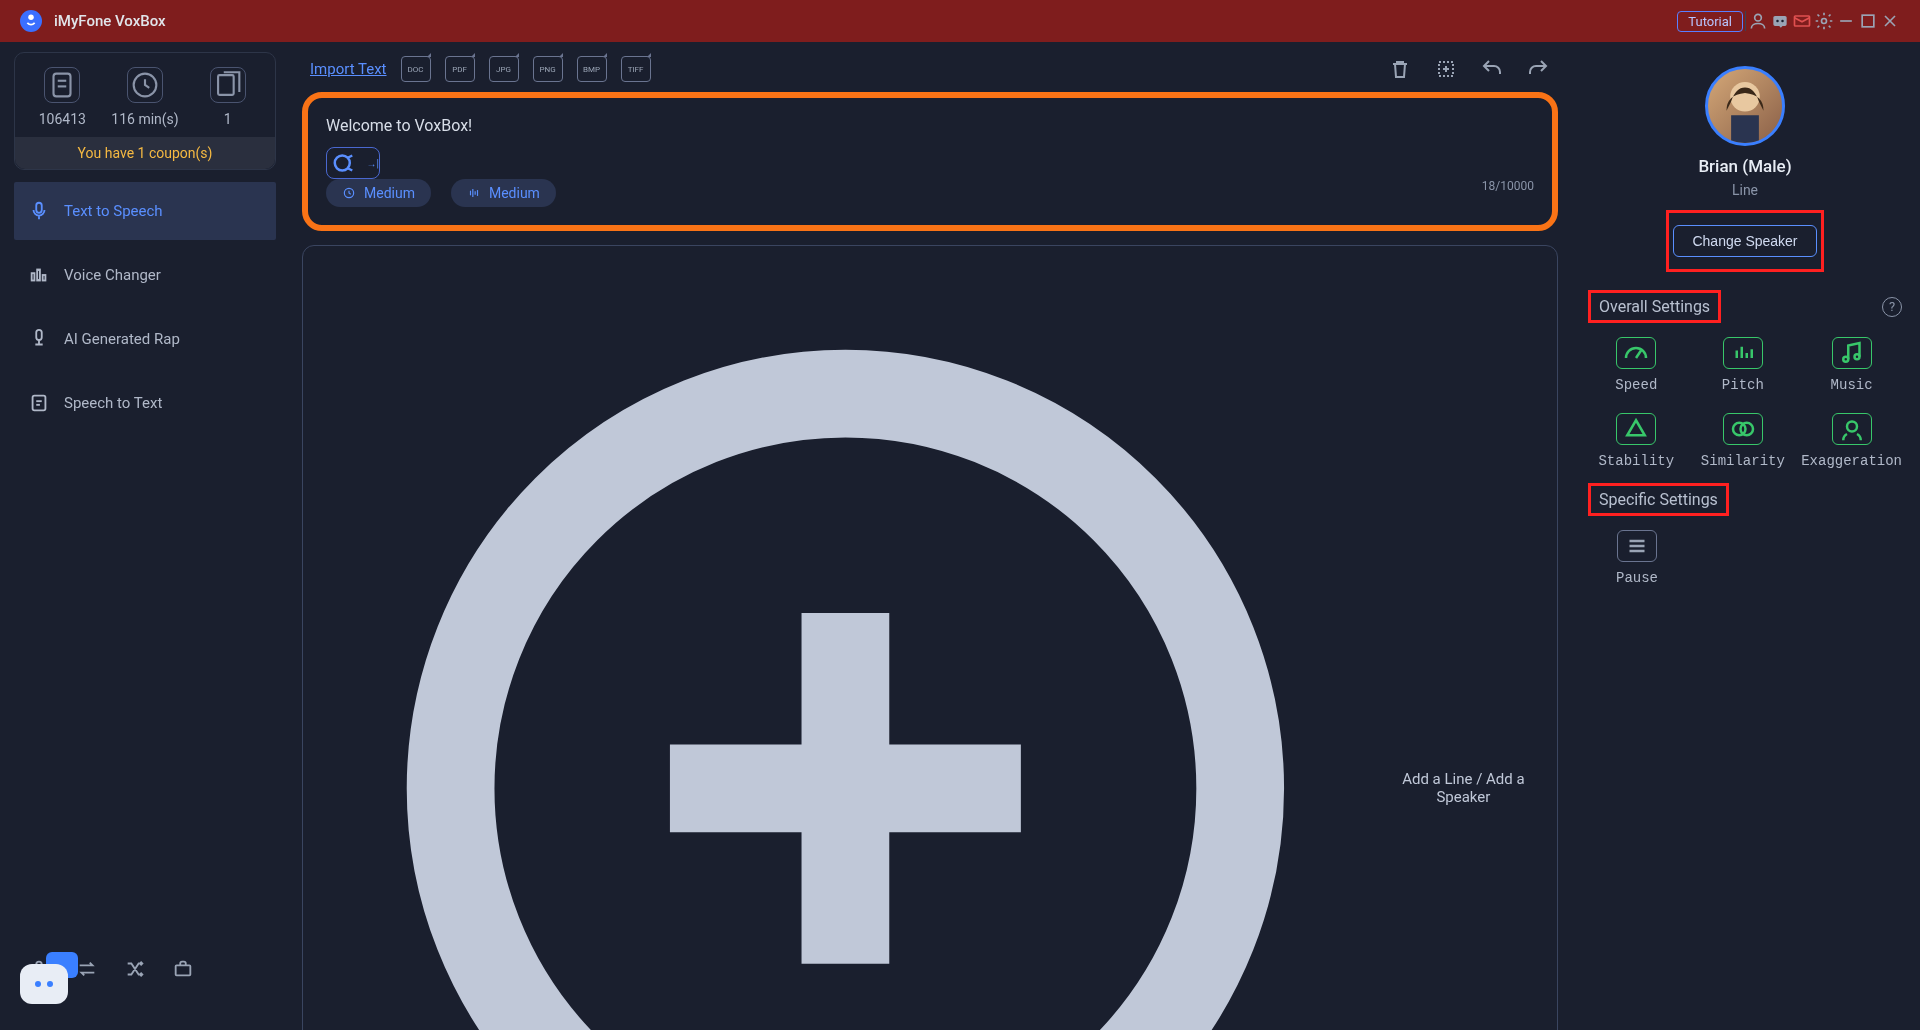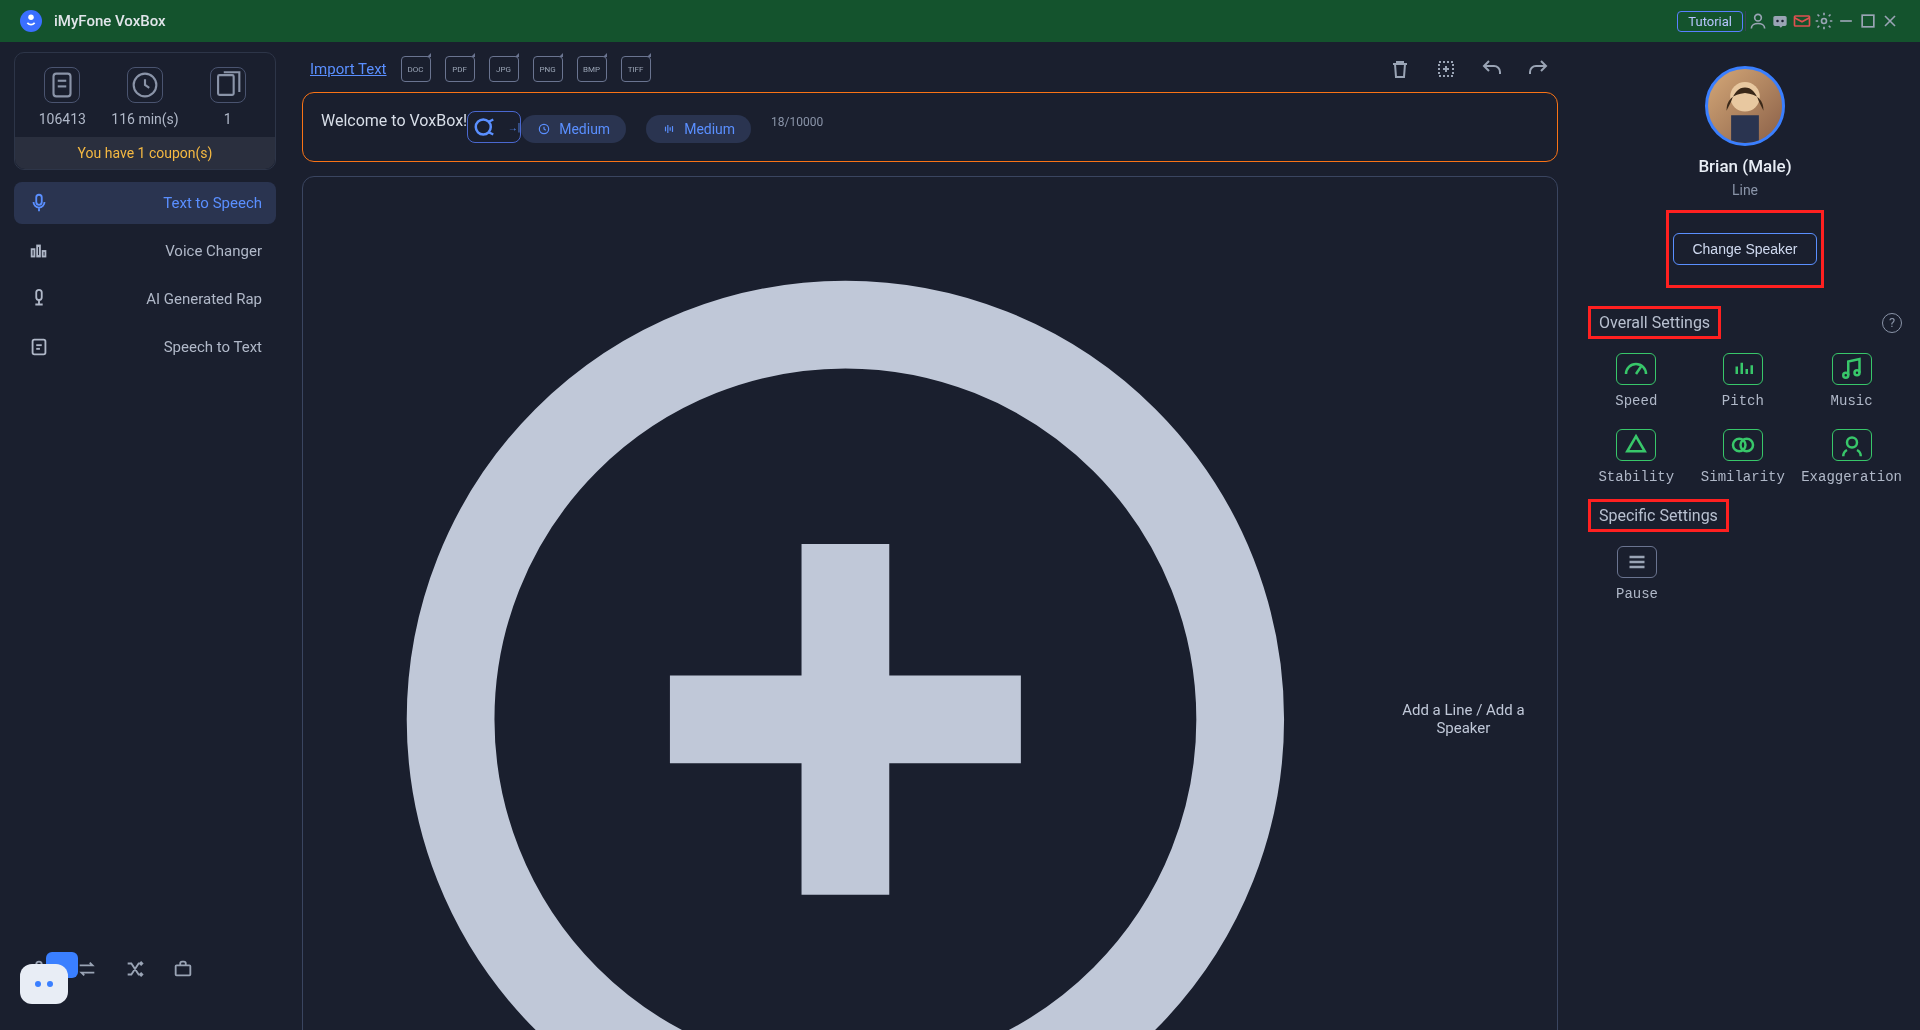--- a/index.html
+++ b/index.html
@@ -11,21 +11,21 @@
   height: 1030px;
   overflow: hidden;
   font-size: 15px;
 }
 .titlebar {
   height: 42px;
   display: flex;
   align-items: center;
   justify-content: space-between;
   padding: 0 20px;
-  background: #14532d;
+  background: #7f1d1d;
 }
 .titlebar-left { display: flex; align-items: center; gap: 12px; }
 .app-logo {
   width: 22px; height: 22px;
   background: #3a6fff;
   border-radius: 50%;
   display: flex; align-items: center; justify-content: center;
   color: white; font-size: 12px;
 }
 .app-title { color: #e1e5ea; font-weight: 500; }
@@ -70,26 +70,25 @@
   background: #2a2f3e;
   border-radius: 0 0 10px 10px;
   text-align:center;
   padding: 8px 0;
   color: #f5b942;
   font-size: 14px;
   margin: 0 -6px;
 }
 .nav-item {
   display:flex; align-items:center; gap: 14px;
-  padding: 10px 14px;
+  padding: 18px 14px;
   color: #b0b8c8;
-  border-radius: 8px;
+  border-radius: 2px;
   margin-bottom: 6px;
   cursor: pointer;
-  justify-content: space-between;
 }
 .nav-item.active {
   background: #2a3450;
   color: #5a8fff;
 }
 .nav-icon { width:22px; height:22px; display:flex; align-items:center; justify-content:center; flex-shrink:0;}
 .bottom-icons { margin-top:auto; display:flex; gap: 26px; padding: 14px 14px 40px; }
 .bottom-icons .nav-icon { cursor:pointer; color:#9aa4b5; }
 
 .main-area {
@@ -113,25 +112,25 @@
 }
 .fmt-badge::before{
   content:''; position:absolute; top:-4px; right:-1px;
   border-top:4px solid transparent; border-right:4px solid #6a7490;
   width:0; height:0; transform:rotate(0deg);
 }
 .toolbar-right { margin-left:auto; display:flex; gap:22px; }
 .tb-action { width:24px; height:24px; color:#9aa4b5; cursor:pointer; display:flex; align-items:center; justify-content:center;}
 
 .text-panel {
-  border: 1px solid #f97316;
-  border-radius: 12px;
+  border: 6px solid #f97316;
+  border-radius: 20px;
   padding: 18px;
   flex:1;
-  display:flex; flex-direction:row;
+  display:flex; flex-direction:column;
   position:relative;
 }
 .welcome-text { color:#d8dee8; font-size:16px; margin-bottom:12px;}
 .ai-chip {
   border: 1px solid #4a68d0;
   border-radius: 8px;
   width: 54px; height: 32px;
   display:flex; align-items:center; justify-content:center; gap:4px;
   color:#5a8fff; font-size:12px;
 }
@@ -168,21 +167,21 @@
 .avatar {
   width:80px; height:80px; border-radius:50%;
   border:3px solid #3a7fff; margin: 10px auto 10px;
   background: linear-gradient(135deg,#d4a878,#8a6048);
   display:block;
   overflow:hidden;
 }
 .speaker-name{ text-align:center; color:#e8edf5; font-size:17px; font-weight:500;}
 .speaker-tag{ text-align:center; color:#8a94a8; font-size:14px; margin:6px 0 12px;}
 .change-speaker-btn{
-  display:block; margin:16px auto;
+  display:block; margin:8px auto;
   border:1px solid #5a8fff;
   color:#d0daf0;
   padding:7px 18px;
   border-radius:6px;
   font-size:14px;
   cursor:pointer;
   background:transparent;
 }
 .change-speaker-wrap{
   padding: 4px; 

